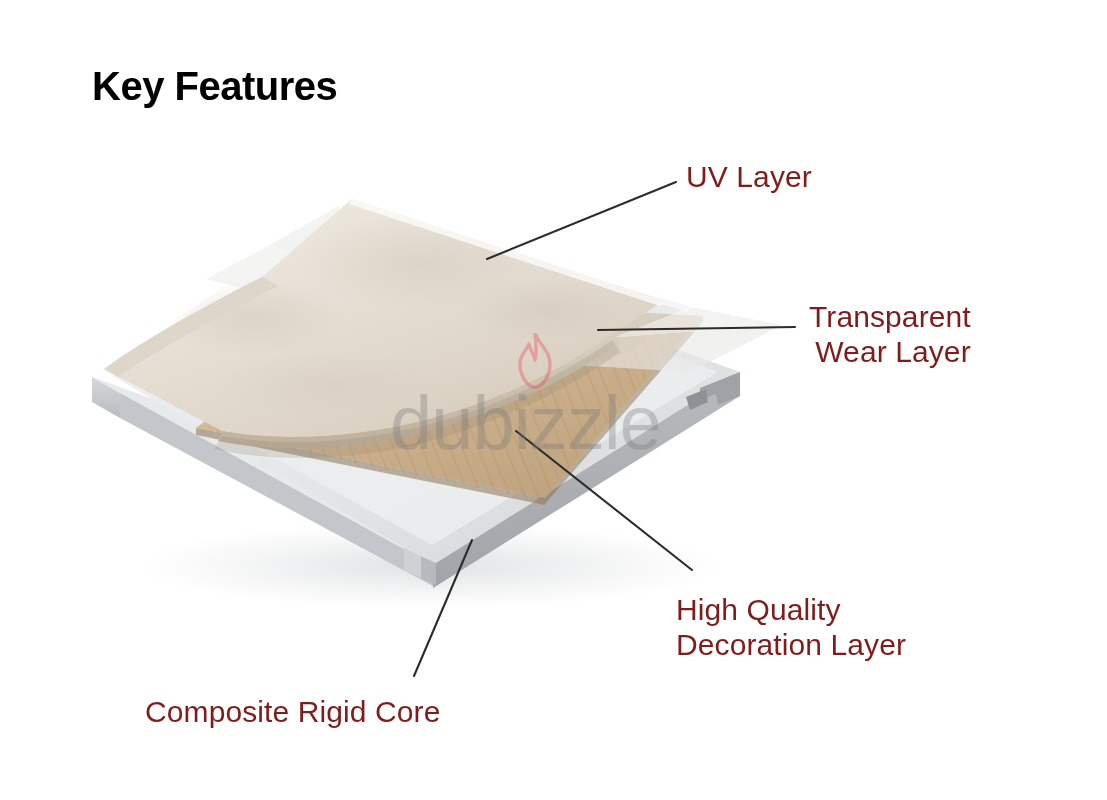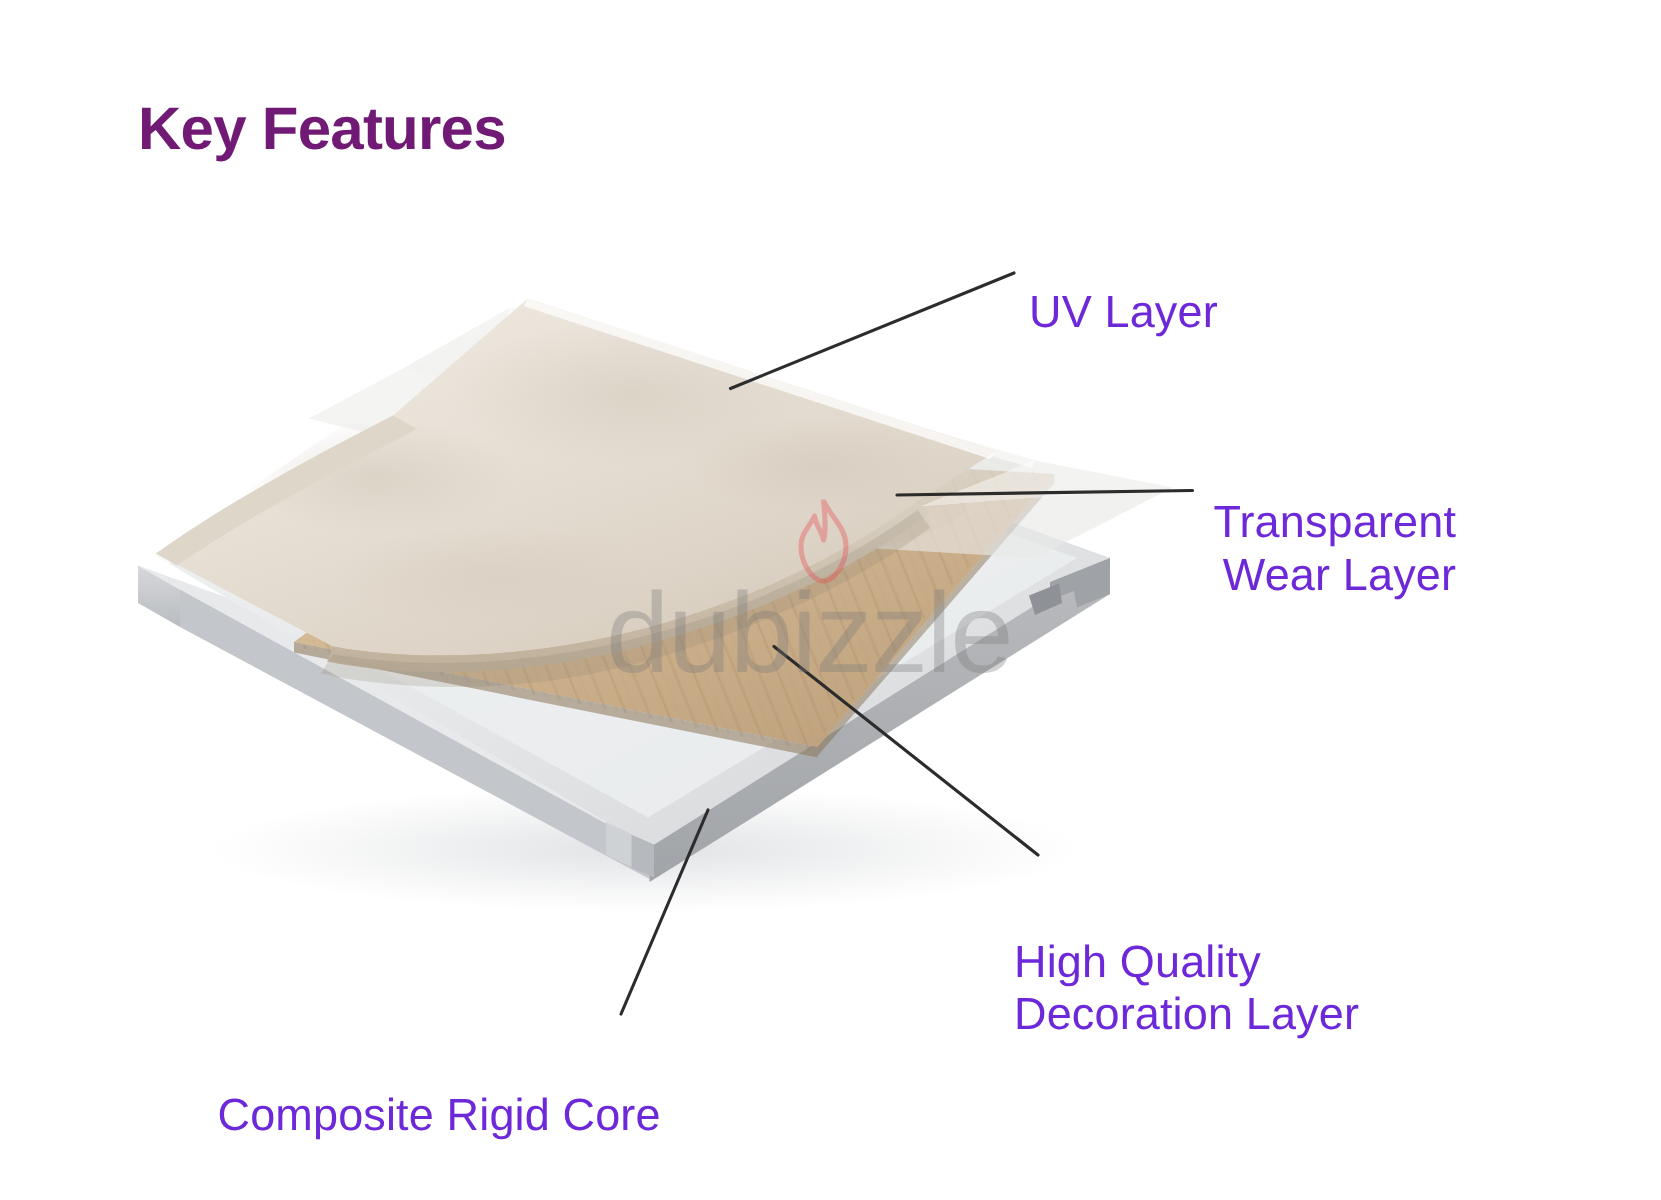--- a/index.html
+++ b/index.html
@@ -18,58 +18,57 @@
     background: #ffffff;
     overflow: hidden;
   }
   
   #page-title {
     position: absolute;
     left: 92px;
     top: 66px;
     font-size: 40px;
     font-weight: bold;
-    color: #701a75;
+    color: #000000;
     letter-spacing: -0.5px;
     line-height: 1.0;
     white-space: nowrap;
   }
   
   #illustration {
     position: absolute;
     left: 0;
     top: 0;
     width: 1107px;
     height: 800px;
   }
   #illustration svg {
     display: block;
     width: 1107px;
     height: 800px;
   }
   
   .callout-label {
     position: absolute;
-    color: #6d28d9;
+    color: #7f1d1d;
     font-size: 30px;
     font-weight: 400;
     line-height: 1.18;
     white-space: pre-line;
     letter-spacing: 0.1px;
-    margin-top: 32px;
   }
   #label-uv-layer        { left: 686px; top: 159px; }
   #label-wear-layer      { left: 809px; top: 299px; text-align: right; }
   #label-decoration      { left: 676px; top: 592px; }
   #label-rigid-core      { left: 145px; top: 694px; }
 
   
   #watermark {
     position: absolute;
-    left: 404px;
+    left: 390px;
     top: 333px;
     width: 345px;
     height: 130px;
     pointer-events: none;
   }
   #watermark-text {
     position: absolute;
     left: 0;
     top: 52px;
     font-size: 76px;

